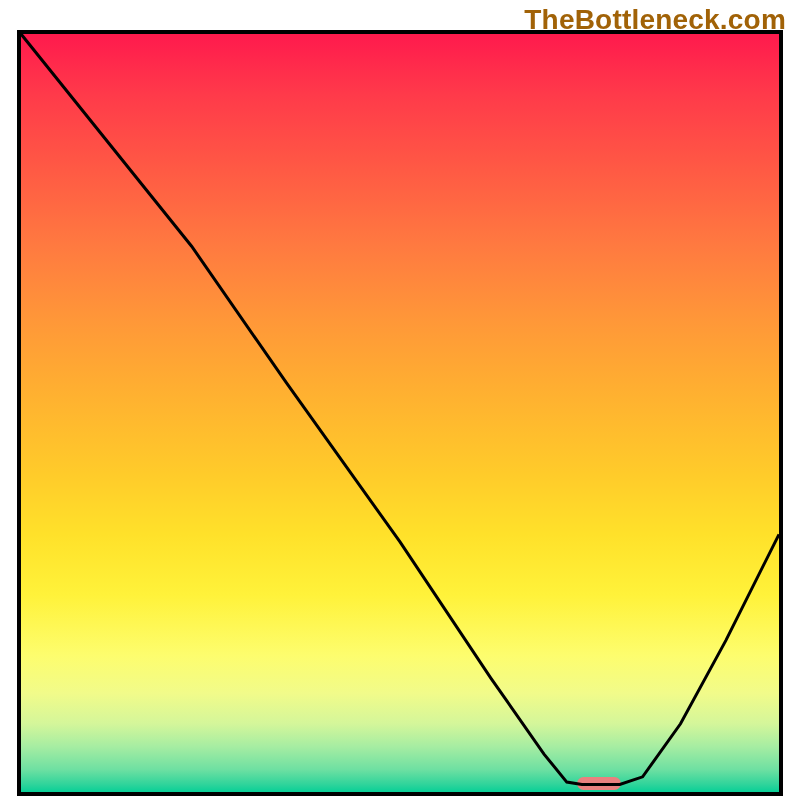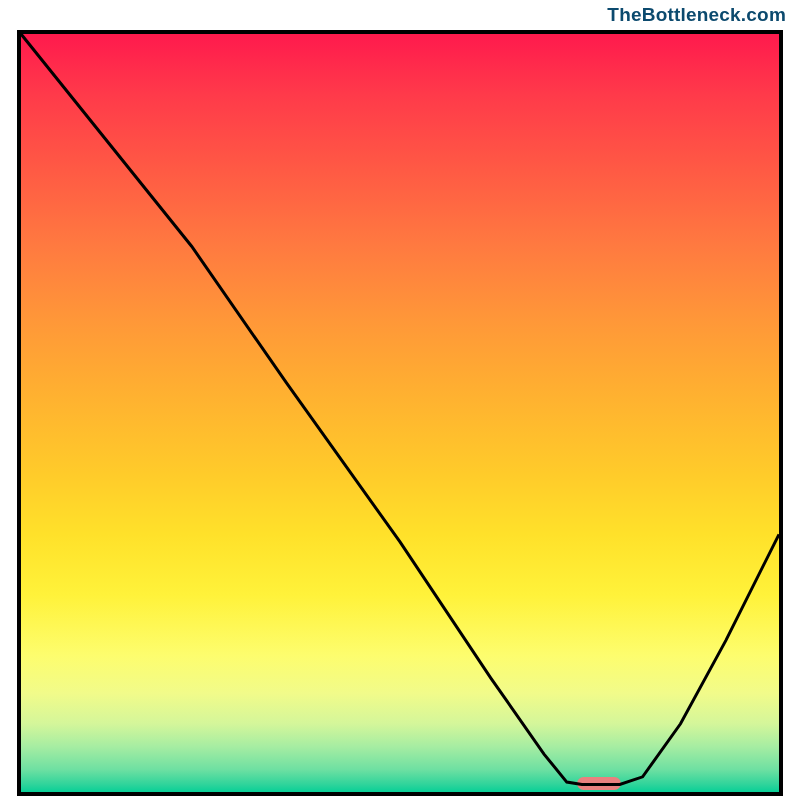--- a/index.html
+++ b/index.html
@@ -49,22 +49,22 @@
     position: absolute;
     width: 44px;
     height: 13px;
     border-radius: 7px;
     background: #e9817f;
   }
   .attribution {
     position: absolute;
     top: 4px;
     right: 14px;
-    color: #0c4a6e;
-    font-size: 19px;
+    color: #a16207;
+    font-size: 28px;
     font-weight: 600;
     letter-spacing: 0.2px;
   }
   svg.curve {
     position: absolute;
     inset: 0;
     width: 100%;
     height: 100%;
     overflow: visible;
   }

